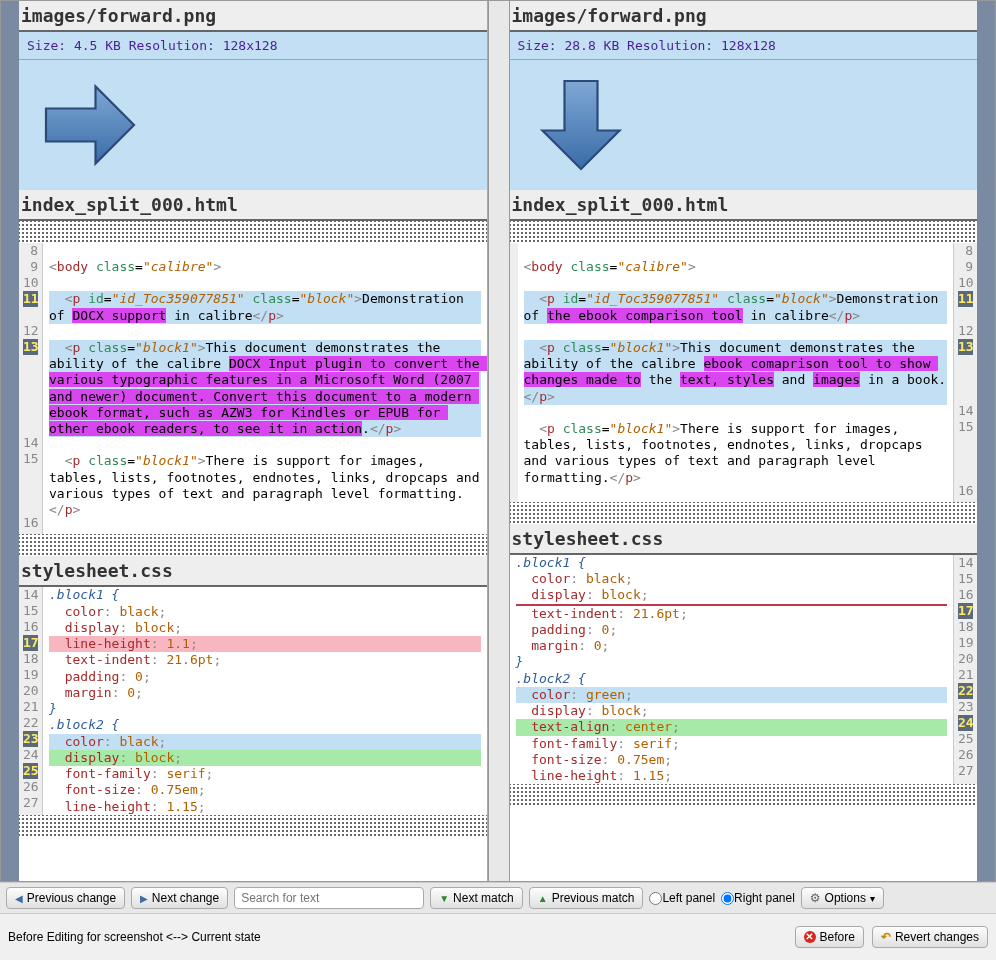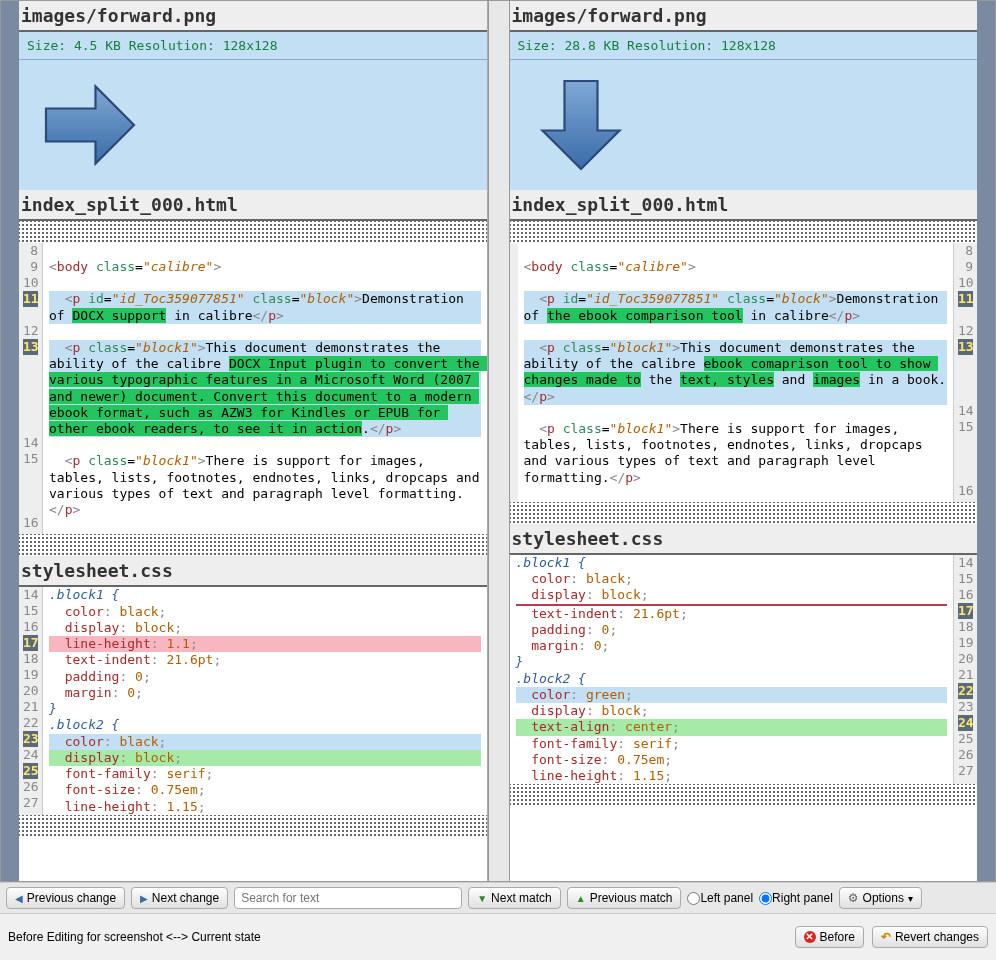--- a/index.html
+++ b/index.html
@@ -2,47 +2,47 @@
 <html><head>
 <meta charset="utf-8">
 <style>
 * { margin: 0; padding: 0; box-sizing: border-box; }
 body { font-family: sans-serif; font-size: 12px; background: #f0f0f0; width: 996px; height: 960px; display: flex; flex-direction: column; }
 .diff-container { flex: 1; display: flex; overflow: hidden; border: 1px solid #999; }
 .panel { flex: 1; display: flex; flex-direction: column; overflow: hidden; background: #fff; }
 .panel-left { border-right: 1px solid #aaa; }
 .center-gap { width: 22px; background: #e8e8e8; border-left: 1px solid #999; border-right: 1px solid #999; }
 .file-header { font-family: "DejaVu Sans Mono", monospace; font-size: 18px; font-weight: bold; padding: 4px 2px; background: #eee; border-bottom: 2px solid #666; color: #333; }
-.img-meta { font-family: "DejaVu Sans Mono", monospace; font-size: 13px; color: #15803d; padding: 6px 8px; background: #c3dff3; border-bottom: 1px solid #88aacc; }
+.img-meta { font-family: "DejaVu Sans Mono", monospace; font-size: 13px; color: #4c1d95; padding: 6px 8px; background: #c3dff3; border-bottom: 1px solid #88aacc; }
 .img-preview { background: #c3dff3; height: 130px; display: flex; align-items: center; padding: 0 16px; }
 .arrow-svg { width: 110px; height: 110px; }
 .separator-dots { height: 22px; background-image: radial-gradient(circle, #666 1px, transparent 1px); background-size: 4px 4px; background-position: 2px 2px; }
 .code-block { font-family: "DejaVu Sans Mono", monospace; font-size: 13px; line-height: 1.25; display: flex; }
 .gutter { width: 24px; background: #eee; text-align: right; color: #888; padding: 0 4px; border-right: 1px solid #ccc; flex-shrink: 0; }
 .gutter-right { border-right: none; border-left: 1px solid #ccc; }
 .gutter .ln { height: 16px; }
 .gutter .ln.hl { background: #5a6a7a; color: #ffe96b; font-weight: bold; }
 .code-lines { flex: 1; padding: 0 6px; }
 .code-lines .line { min-height: 16px; white-space: pre-wrap; word-break: break-word; }
 .hl-blue { background: #c3dff3; }
 .hl-pink { background: #f7b6c0; }
 .hl-green { background: #a7e9a7; }
-.word-hl { background: #22c55e; }
+.word-hl { background: #d946ef; }
 .tag { color: #a52a2a; }
 .attr-name { color: #2e8b57; }
 .attr-val { color: #b06000; font-style: italic; }
 .punct { color: #888; }
 .sel { color: #2e5c9a; font-style: italic; }
 .prop { color: #a52a2a; }
 .val { color: #b06000; }
 .scroll-edge { width: 18px; background: #7a8aa0; }
 .toolbar { display: flex; align-items: center; gap: 6px; padding: 4px 6px; background: #e8e8e8; border-top: 1px solid #ccc; }
 .btn { display: inline-flex; align-items: center; gap: 4px; padding: 3px 8px; background: linear-gradient(#fdfdfd,#e0e0e0); border: 1px solid #aaa; border-radius: 4px; cursor: pointer; font-size: 12px; }
 .btn .tri { font-size: 10px; }
-.search-input { width: 228px; padding: 3px 6px; border: 1px solid #aaa; border-radius: 4px; font-size: 12px; }
+.search-input { width: 190px; padding: 3px 6px; border: 1px solid #aaa; border-radius: 4px; font-size: 12px; }
 .radio-group { display: inline-flex; align-items: center; gap: 0; font-size: 12px; }
 .statusbar { display: flex; align-items: center; justify-content: space-between; padding: 12px 8px; font-size: 12px; background: #f0f0f0; border-top: 1px solid #ccc; }
 .statusbar .right { display: flex; gap: 8px; }
 .close-icon { display: inline-block; width: 12px; height: 12px; border-radius: 50%; background: #d9261c; color: #fff; text-align: center; font-size: 10px; line-height: 12px; font-weight: bold; }
 .revert-icon { color: #c98a00; font-weight: bold; }
 .gear-icon { color: #666; }
 </style>
 </head>
 <body>
 

